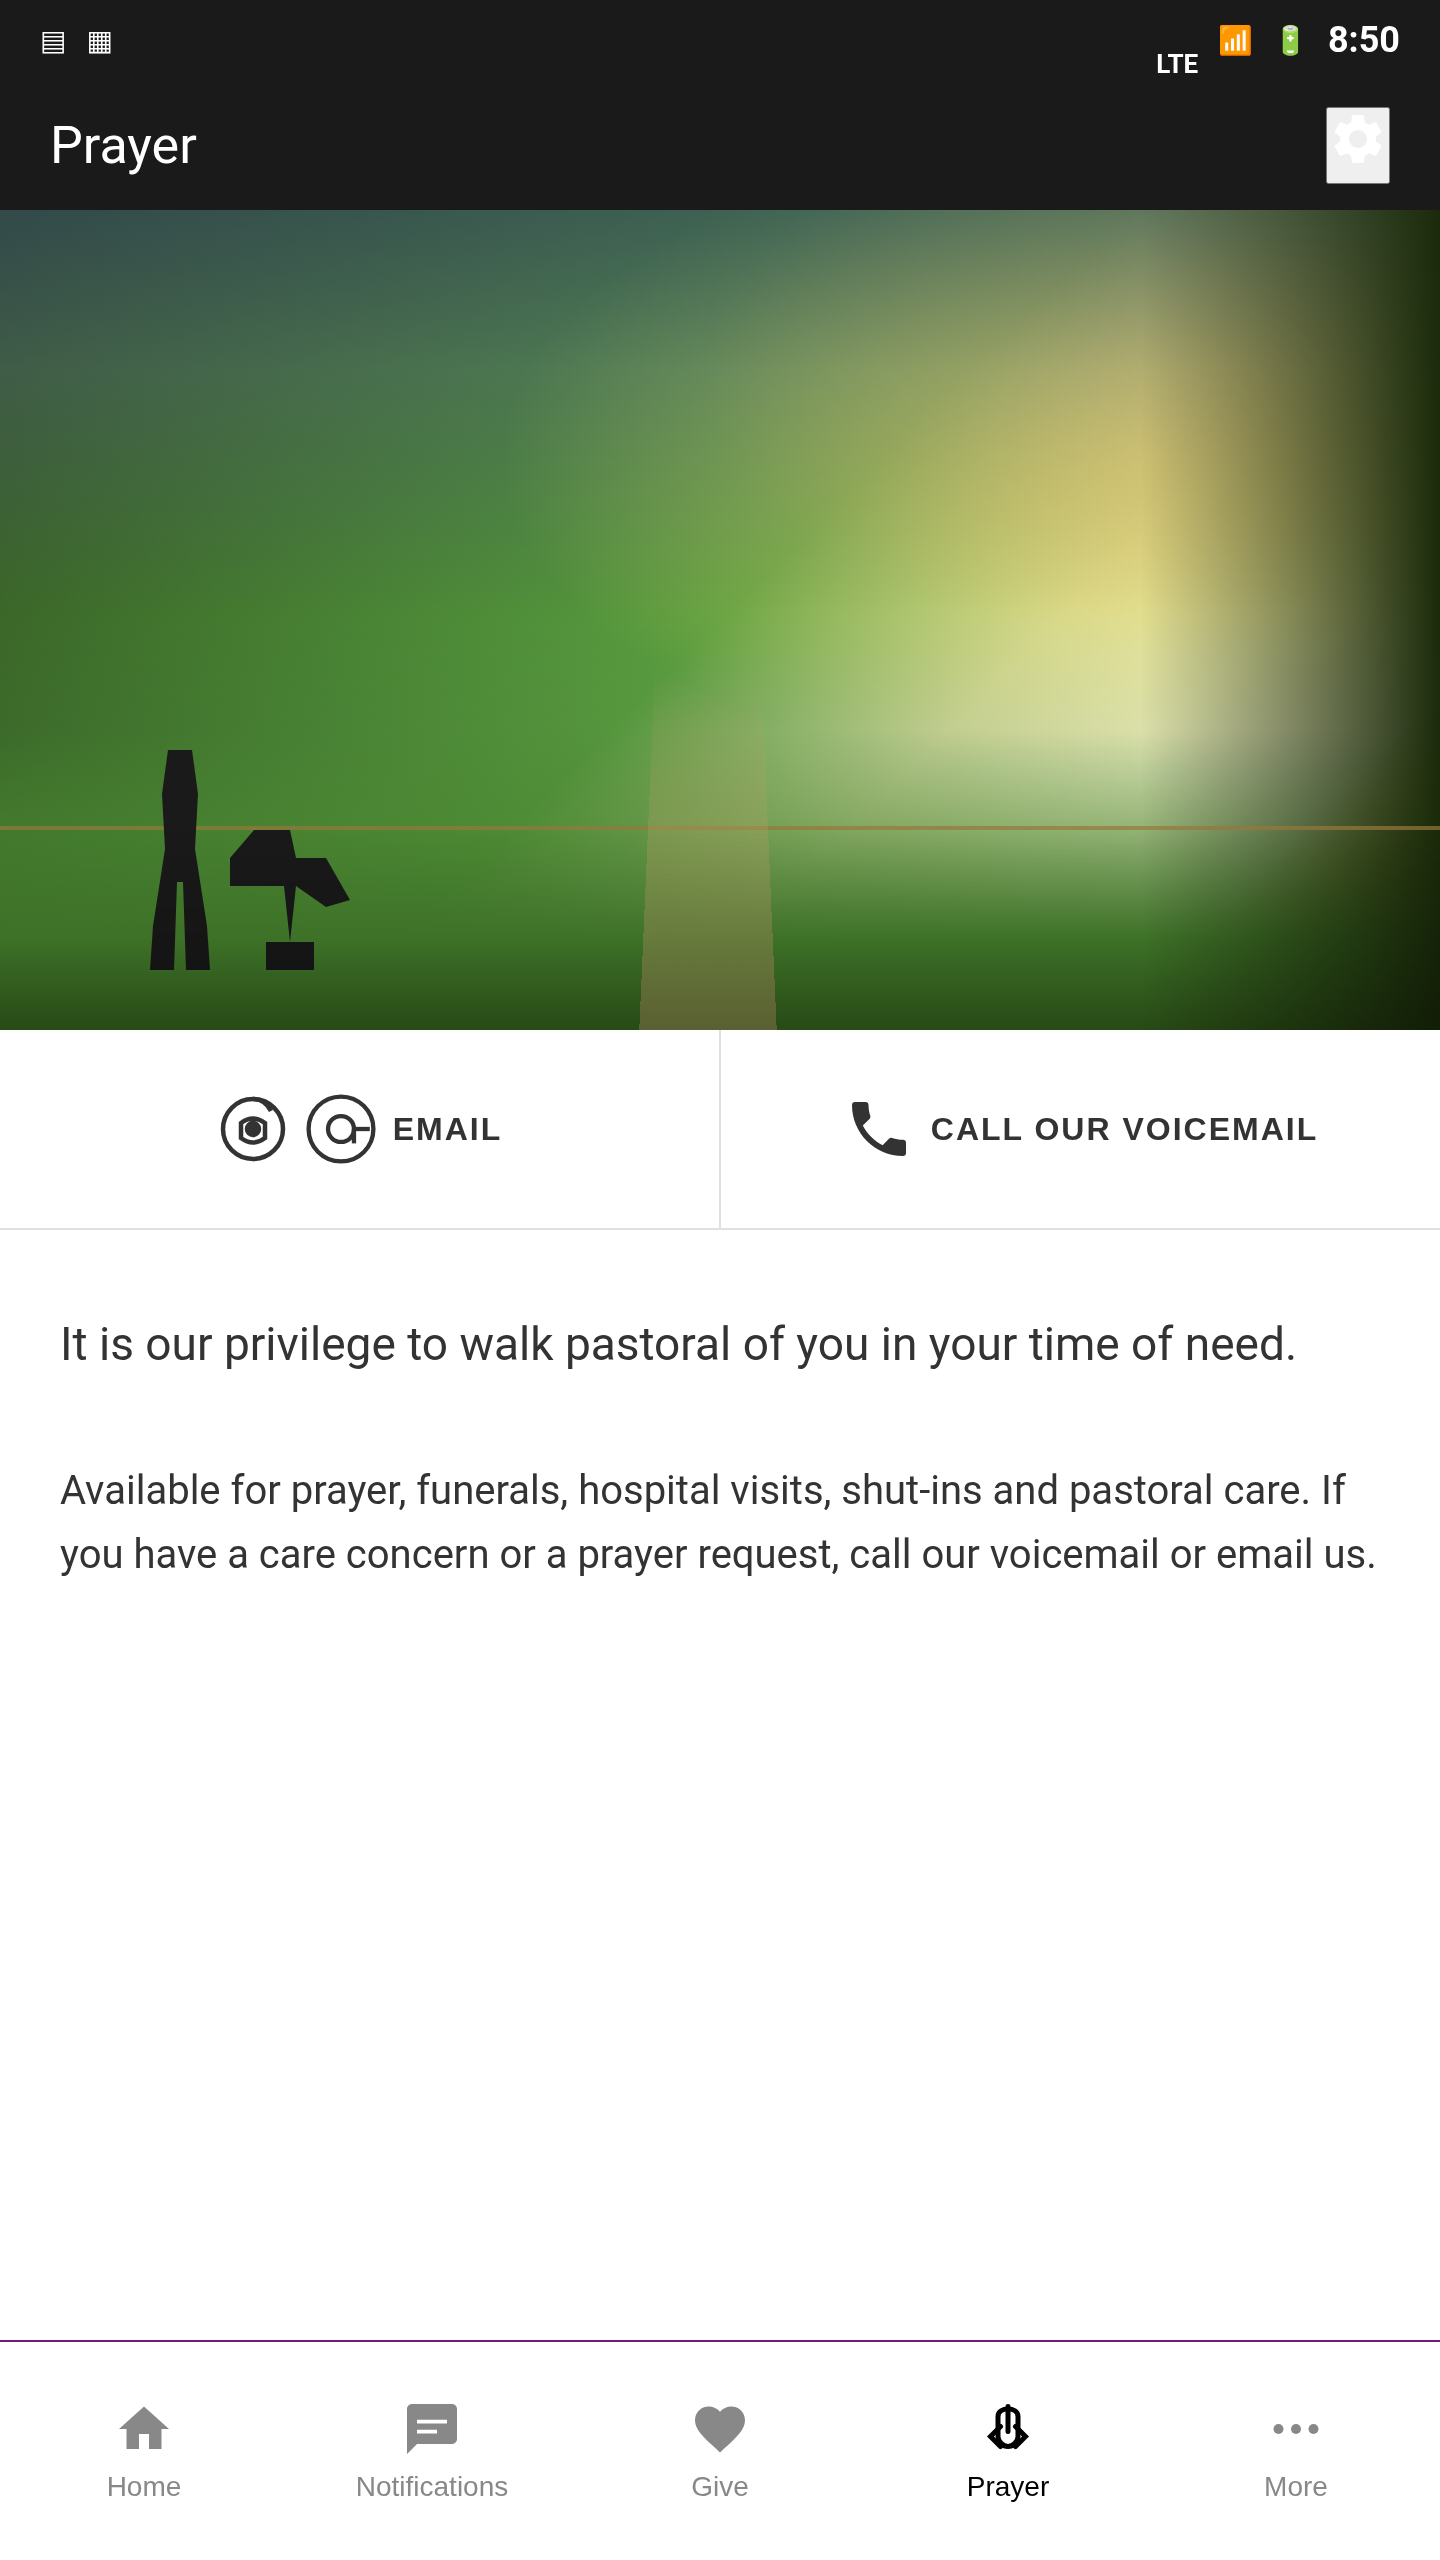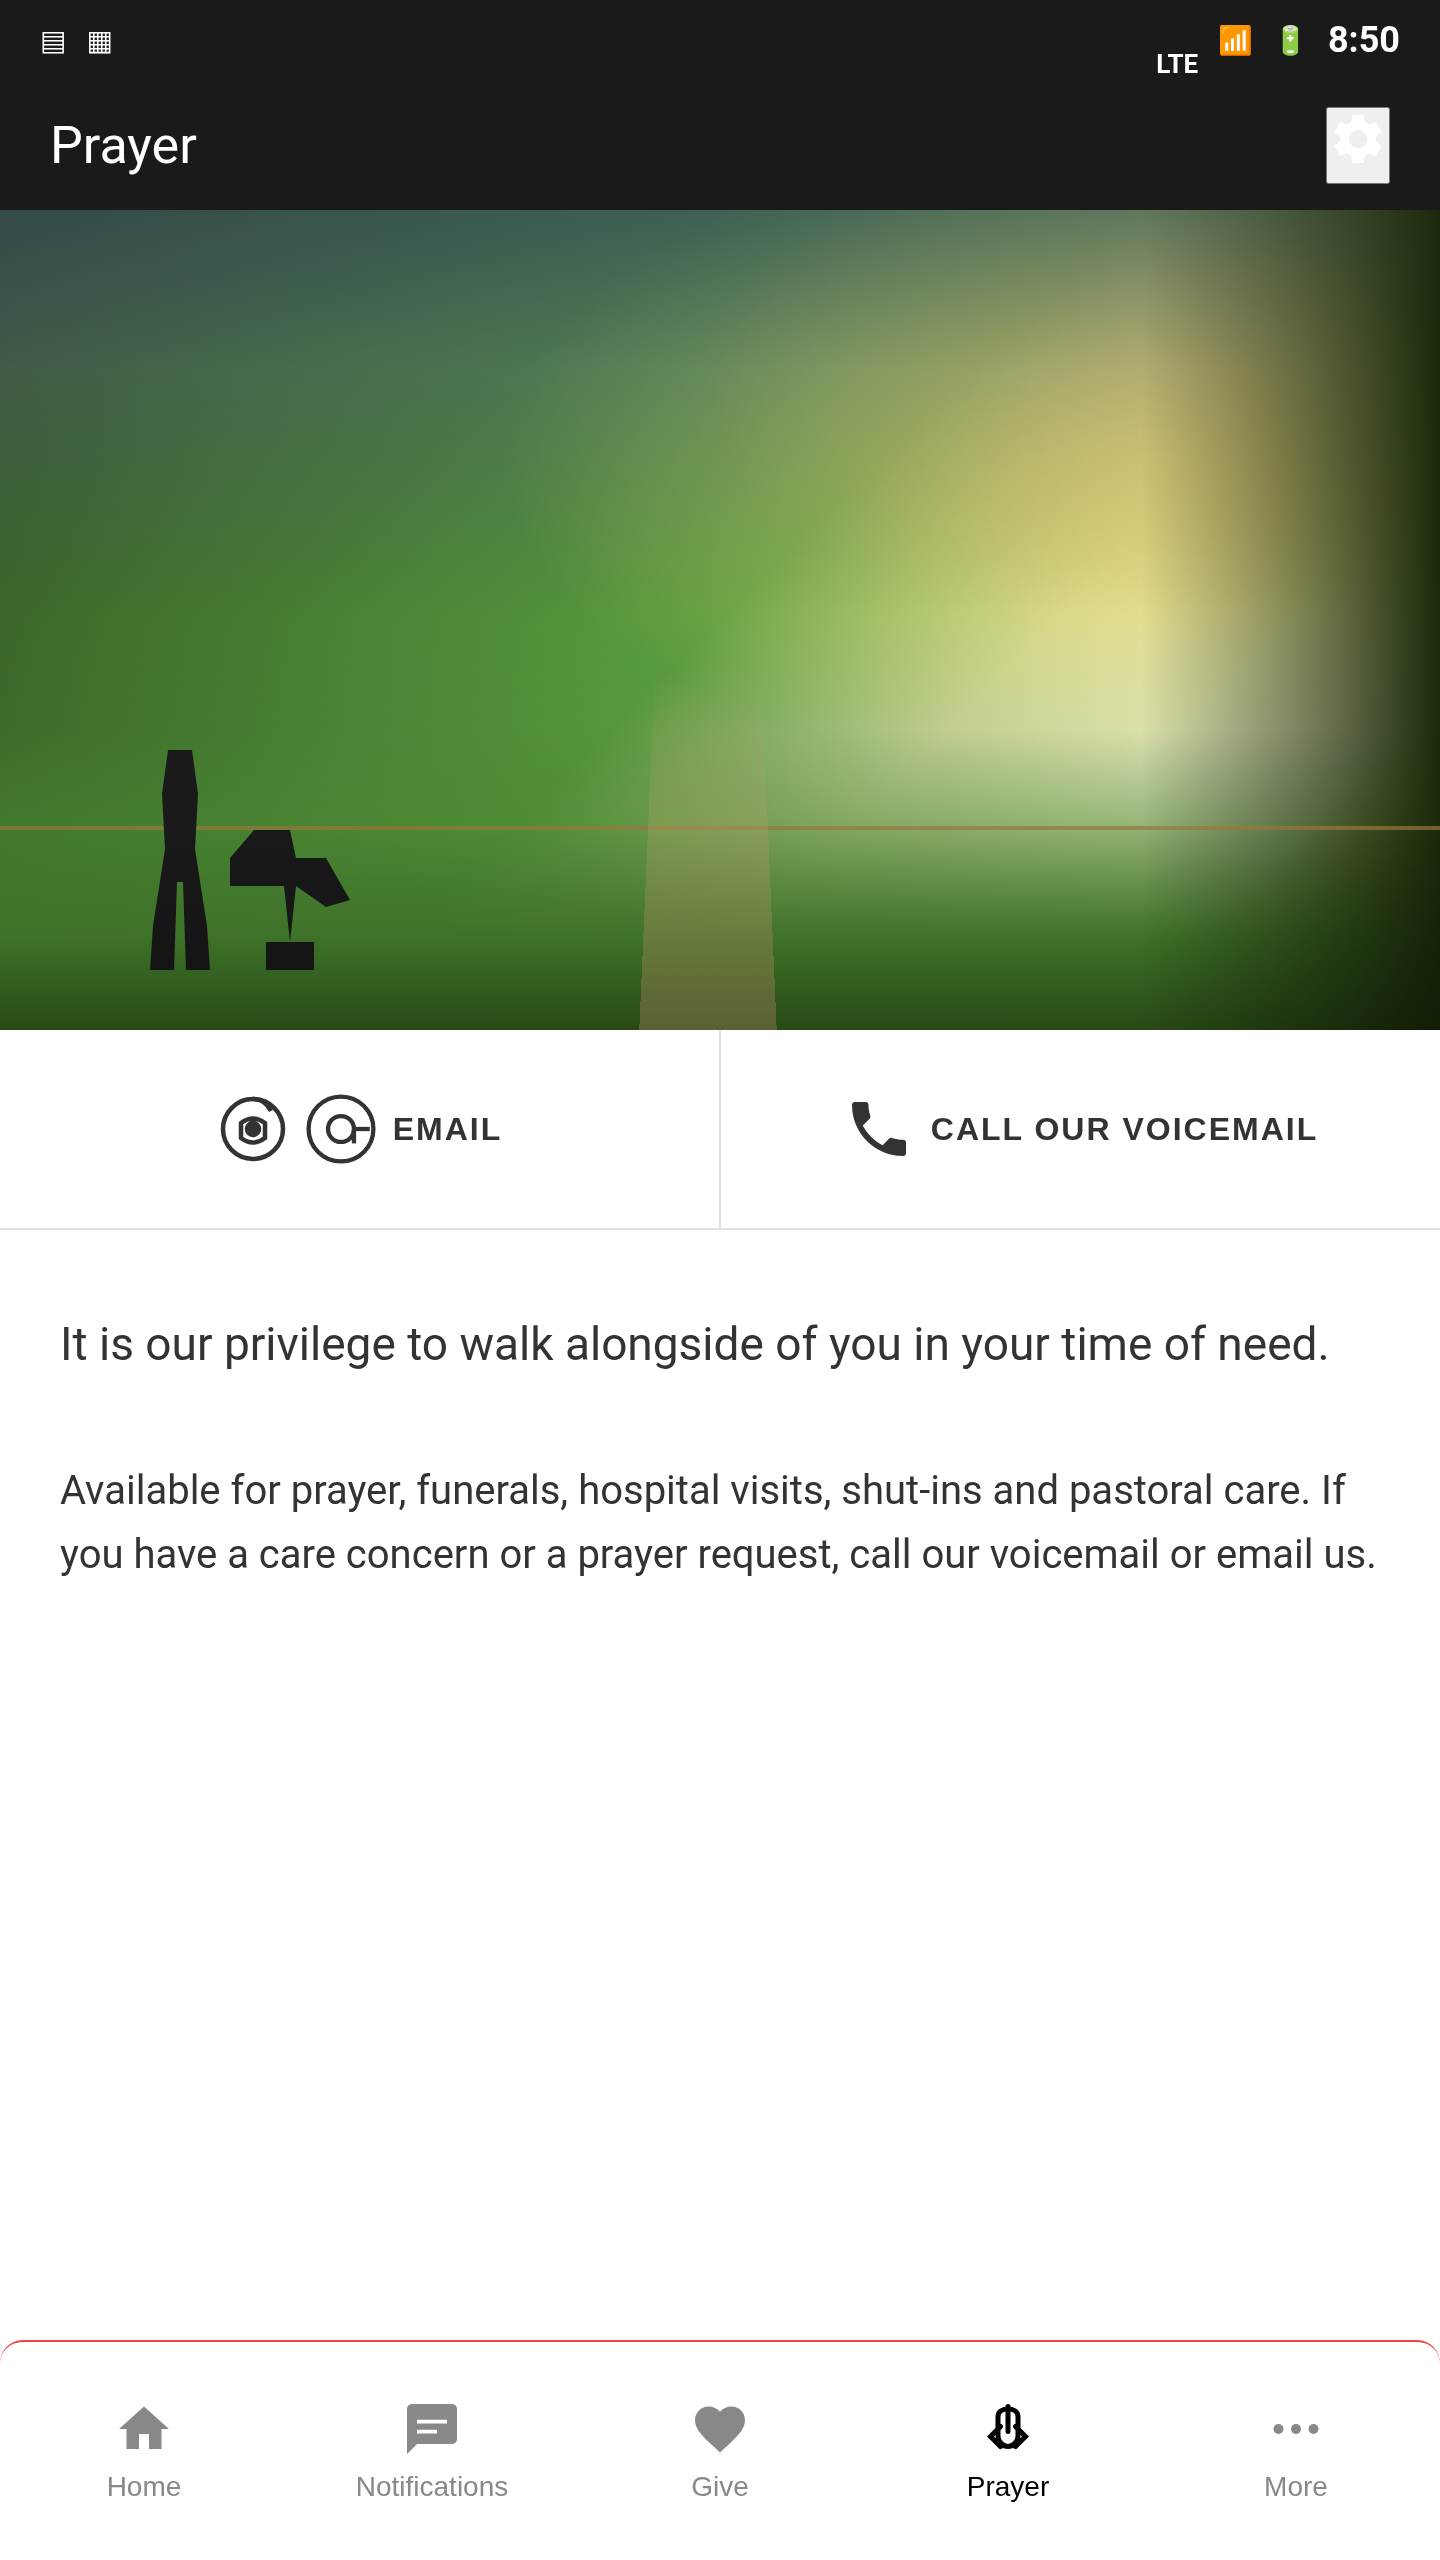--- a/index.html
+++ b/index.html
@@ -227,24 +227,23 @@
     }
 
     
     .bottom-nav {
       position: absolute;
       bottom: 0;
       left: 0;
       right: 0;
       height: 220px;
       background: #ffffff;
-      border-top: 2px solid #ef4444;
-      display: flex;
-      align-items: center;
-      border-radius: 23px;
+      border-top: 2px solid #701a75;
+      display: flex;
+      align-items: center;
     }
 
     .nav-item {
       flex: 1;
       height: 100%;
       display: flex;
       flex-direction: column;
       align-items: center;
       justify-content: center;
       gap: 12px;
@@ -353,21 +352,21 @@
   </button>
   <button class="action-button">
     <svg class="svg-icon" viewBox="0 0 24 24" fill="#333333">
       <path d="M6.6 10.8c1.4 2.8 3.8 5.1 6.6 6.6l2.2-2.2c.3-.3.7-.4 1-.2 1.1.4 2.3.6 3.6.6.6 0 1 .4 1 1V20c0 .6-.4 1-1 1-9.4 0-17-7.6-17-17 0-.6.4-1 1-1h3.5c.6 0 1 .4 1 1 0 1.3.2 2.5.6 3.6.1.3 0 .7-.2 1L6.6 10.8z"></path>
     </svg>
     <span class="action-label">CALL OUR VOICEMAIL</span>
   </button>
 </div>
 
 <div class="content-area">
-  <p class="content-text">It is our privilege to walk alongside of you in your time of need.</p>
+  <p class="content-text">It is our privilege to walk pastoral of you in your time of need.</p>
   <p class="content-description">Available for prayer, funerals, hospital visits, shut-ins and pastoral care. If you have a care concern or a prayer request, call our voicemail or email us.</p>
 </div>
 
 <div class="bottom-nav">
 
   <button class="nav-item">
     <svg class="svg-icon-small" viewBox="0 0 24 24" fill="#888888">
       <path d="M10 20v-6h4v6h5v-8h3L12 3 2 12h3v8z"></path>
     </svg>
     <span class="nav-label">Home</span>

